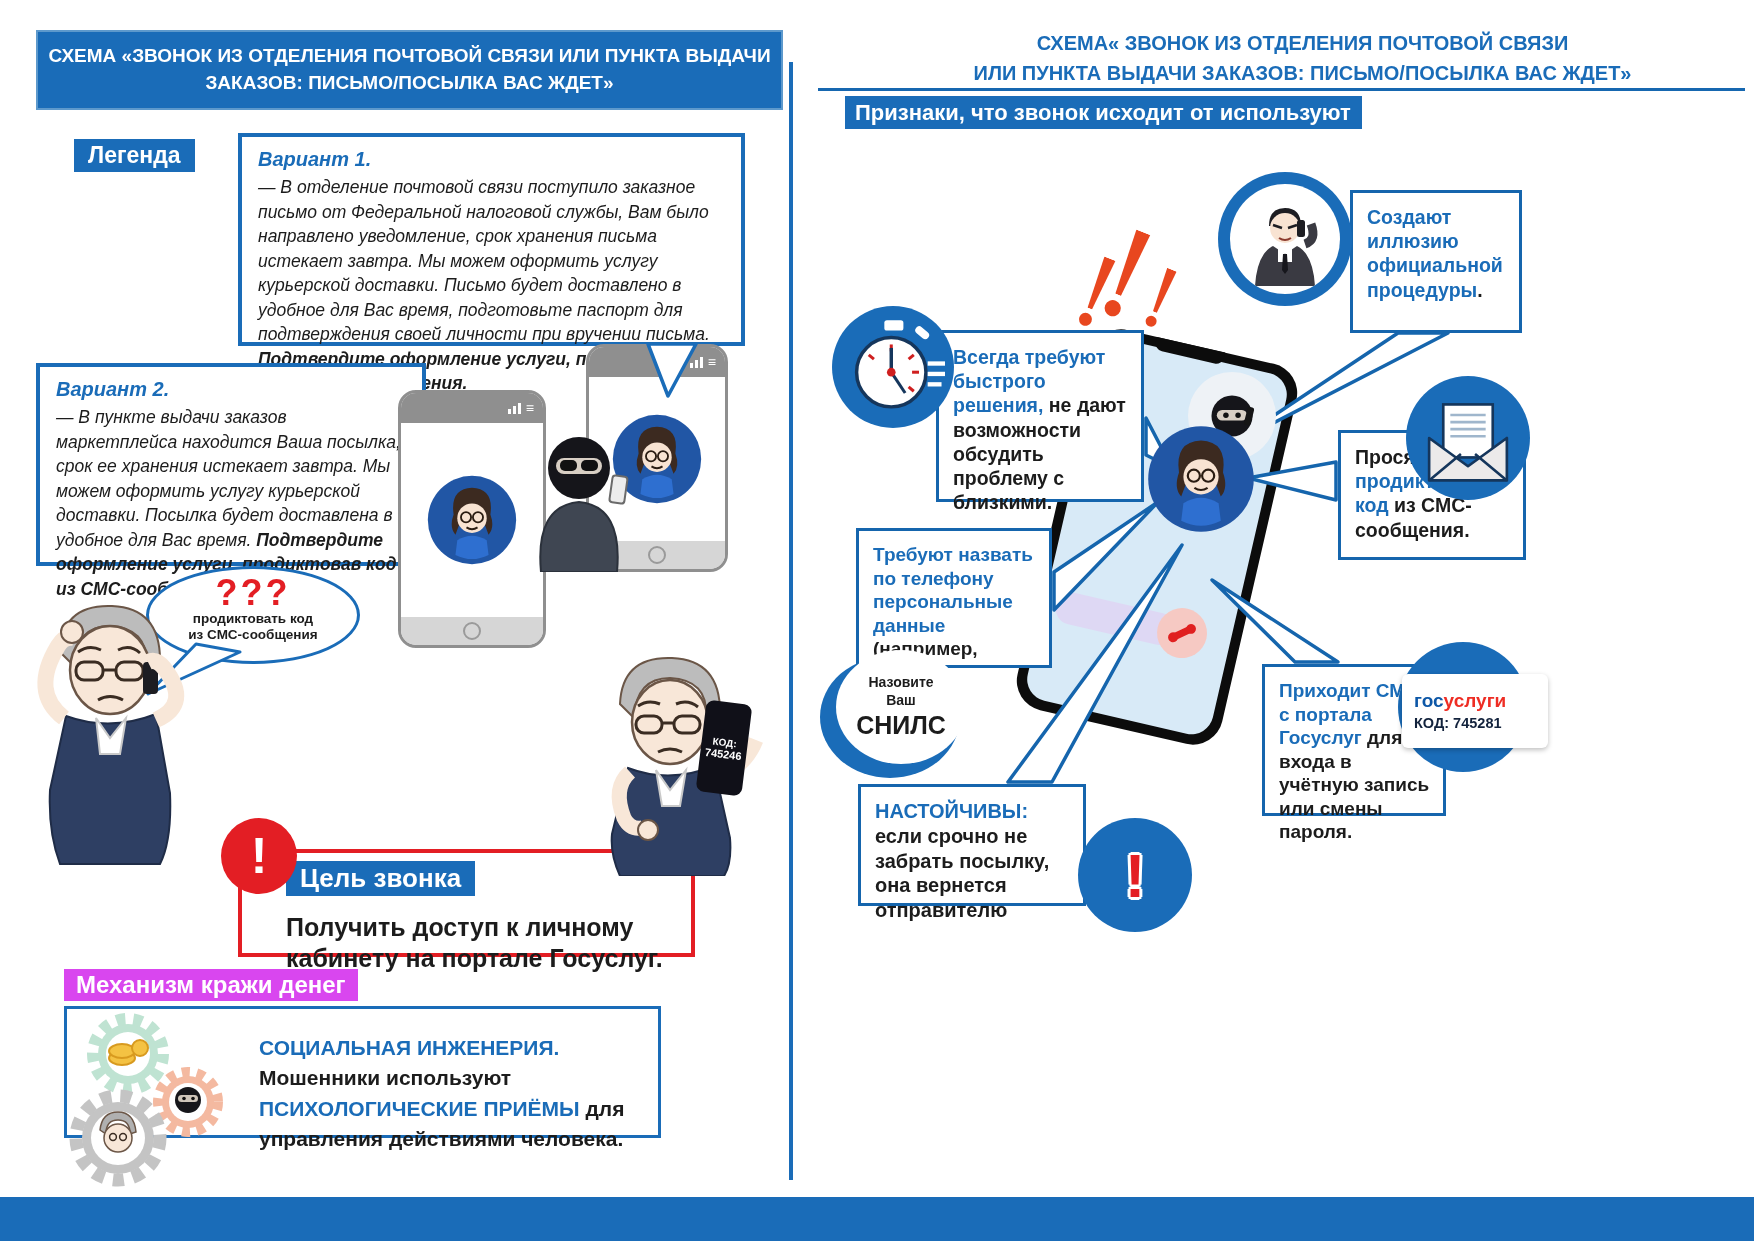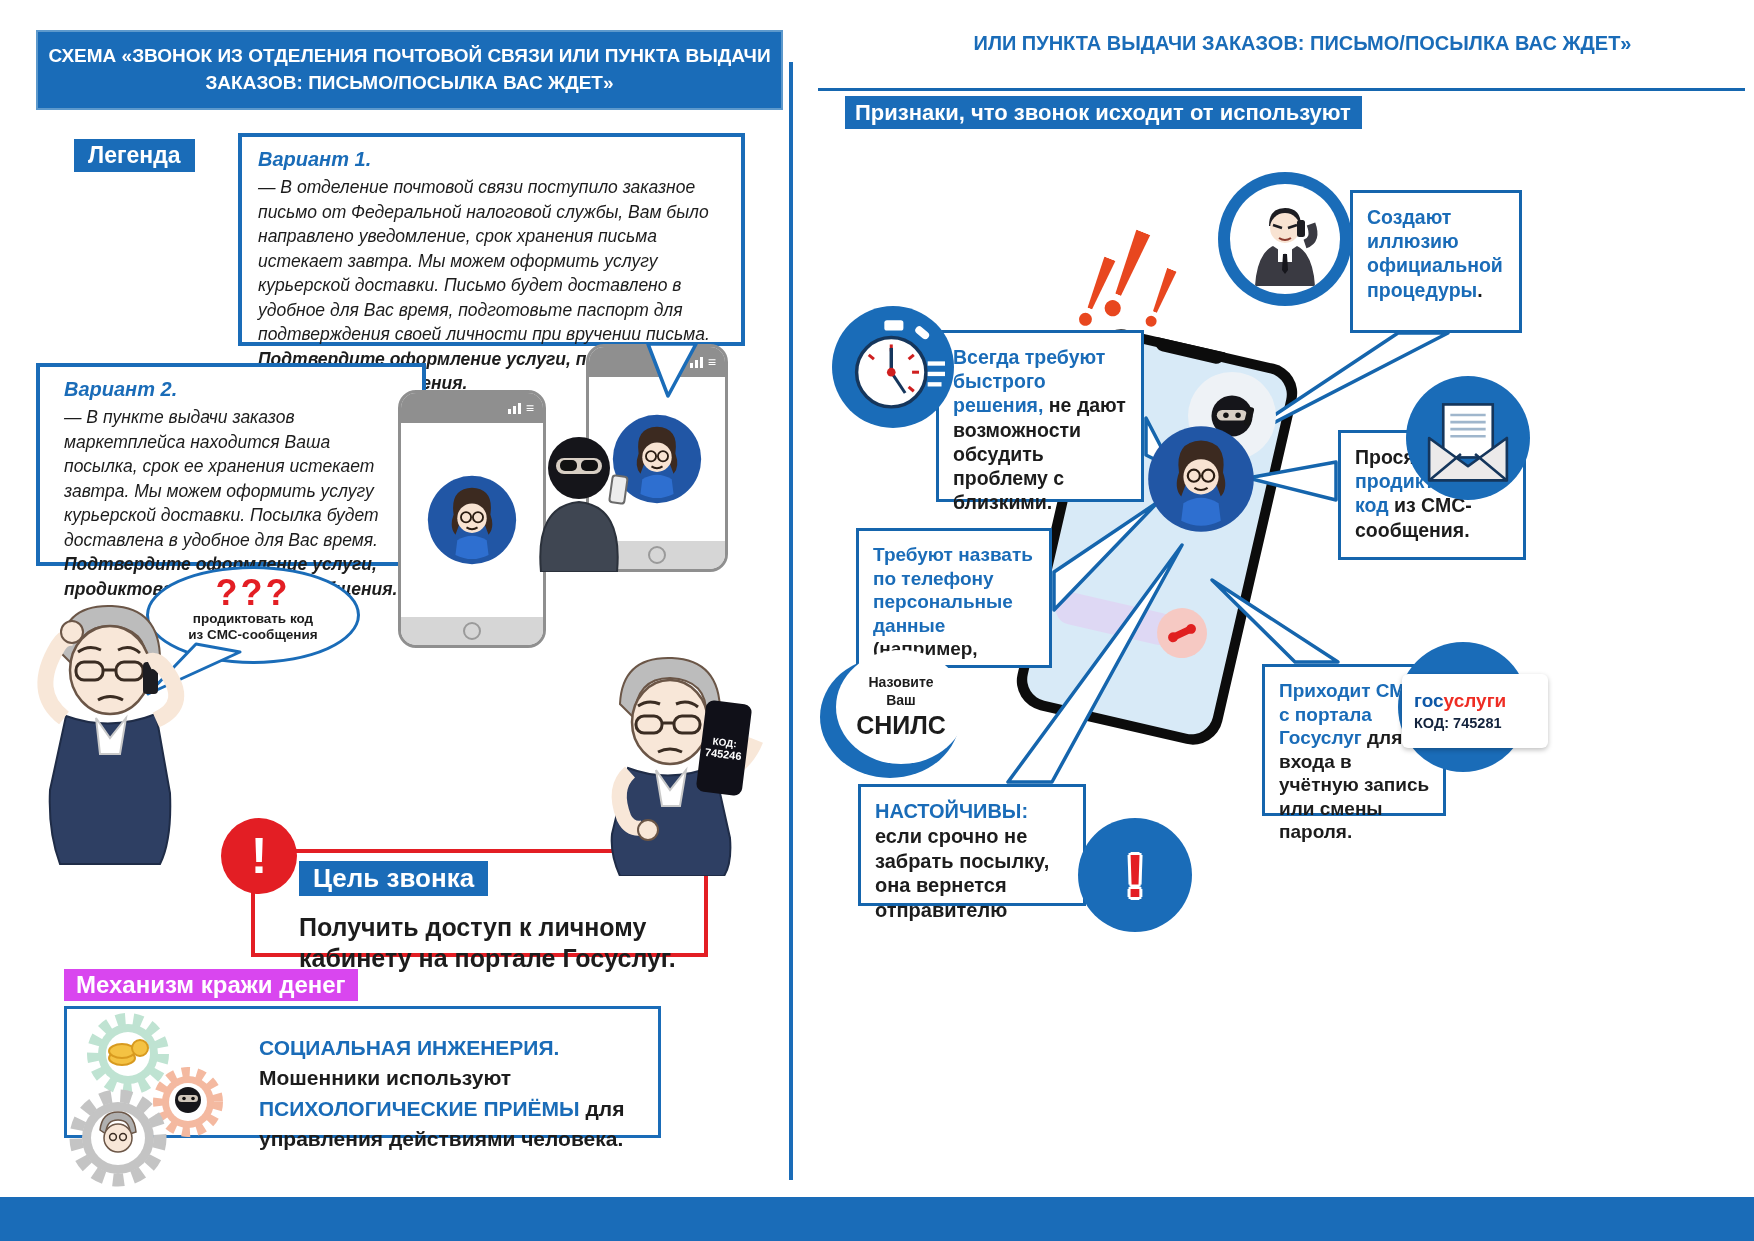--- a/index.html
+++ b/index.html
@@ -11,21 +11,21 @@
   
   .l-title{left:36px;top:30px;width:747px;height:80px;background:#1a6cb8;border:2px solid #5d99cc;
            color:#fff;font-weight:bold;font-size:19px;line-height:1.4;text-align:center;
            display:flex;align-items:center;justify-content:center;padding:0 10px;box-sizing:border-box;z-index:2;}
   .legend-chip{left:74px;top:139px;background:#1a6cb8;color:#fff;font-weight:bold;font-size:23px;
            padding:3px 14px;z-index:2;}
   .vbox{background:#fff;border:4px solid #1a6cb8;box-sizing:border-box;padding:8px 16px;
         font-style:italic;font-size:17.5px;line-height:1.4;z-index:3;}
   .vbox .vtitle{color:#1a6cb8;font-weight:bold;font-size:20px;margin-bottom:2px;}
   .v1{left:238px;top:133px;width:507px;height:213px;}
-  .v2{left:36px;top:363px;width:390px;height:203px;padding-left:24px;}
+  .v2{left:36px;top:363px;width:390px;height:203px;}
   .q-bubble{left:146px;top:566px;width:208px;height:92px;background:#fff;border:3px solid #1a6cb8;
             border-radius:50%;text-align:center;z-index:4;}
   .q-marks{display:block;color:#e31e24;font-weight:900;font-size:36px;letter-spacing:3px;line-height:1;margin-top:6px;}
   .q-text{display:block;font-weight:bold;font-size:13.5px;line-height:1.2;white-space:pre-line;}
 
   .phone{border:3px solid #8f8f8f;border-radius:18px;background:#efefef;box-sizing:border-box;z-index:3;overflow:hidden;}
   .phoneA{left:398px;top:390px;width:148px;height:258px;}
   .phoneB{left:586px;top:344px;width:142px;height:228px;}
   .p-top{height:30px;background:#8f8f8f;display:flex;align-items:center;justify-content:flex-end;gap:5px;padding:0 9px;}
   .sig{display:flex;align-items:flex-end;gap:2px;}
@@ -37,21 +37,21 @@
   .avatar-woman{width:92px;height:92px;}
 
   .oldman1{left:8px;top:588px;width:205px;height:278px;z-index:5;}
   .scammer1{left:523px;top:410px;width:112px;height:162px;z-index:4;}
   .oldman2{left:578px;top:638px;width:195px;height:238px;z-index:5;}
   .phone2{left:701px;top:702px;width:46px;height:92px;background:#101018;border-radius:8px;
           transform:rotate(7deg);z-index:6;display:flex;flex-direction:column;align-items:center;justify-content:center;}
   .phone2 .c1{color:#fff;font-size:10px;font-weight:bold;}
   .phone2 .c2{color:#fff;font-size:11px;font-weight:bold;}
 
-  .goal-box{left:251px;top:849px;width:457px;height:108px;border:4px solid #e31e24;background:#fff;
+  .goal-box{left:238px;top:849px;width:457px;height:108px;border:4px solid #e31e24;background:#fff;
             box-sizing:border-box;padding:8px 10px 8px 44px;z-index:4;}
   .goal-chip{display:inline-block;background:#1a6cb8;color:#fff;font-weight:bold;font-size:26px;padding:2px 14px;}
   .goal-text{font-weight:bold;font-size:25px;line-height:1.25;margin-top:16px;}
   .alert-circle-l{left:221px;top:818px;width:76px;height:76px;border-radius:50%;background:#e31e24;color:#fff;
             display:flex;align-items:center;justify-content:center;font-weight:900;font-size:50px;z-index:6;}
 
   .mech-chip{left:64px;top:969px;background:#d946ef;color:#fff;font-weight:bold;font-size:24px;
              padding:2px 12px;z-index:3;}
   .mech-box{left:64px;top:1006px;width:597px;height:132px;border:3px solid #1a6cb8;background:#fff;
             box-sizing:border-box;z-index:2;}
@@ -273,20 +273,21 @@
 
 <svg class="abs beams" viewBox="0 0 1754 1241" style="z-index:4;">
   <polygon points="648,344 696,344 668,396" fill="#fff" stroke="#1a6cb8" stroke-width="3.5" stroke-linejoin="round"></polygon>
   <polygon points="196,644 240,652 148,694" fill="#fff" stroke="#1a6cb8" stroke-width="3" stroke-linejoin="round"></polygon>
 </svg>
 
 <div class="abs bottom-bar"></div>
 <div class="abs divider"></div>
 
 <div class="abs r-title">
+  <div>СХЕМА« ЗВОНОК ИЗ ОТДЕЛЕНИЯ ПОЧТОВОЙ СВЯЗИ</div>
   <div>ИЛИ ПУНКТА ВЫДАЧИ ЗАКАЗОВ: ПИСЬМО/ПОСЫЛКА ВАС ЖДЕТ»</div>
 </div>
 <div class="abs r-rule"></div>
 <div class="abs r-banner">Признаки, что звонок исходит от используют</div>
 
 <div class="abs bigphone">
   <div class="bp-body"></div>
   <div class="bp-screen">
     <div class="bp-strip"></div>
     <div class="bp-call">

